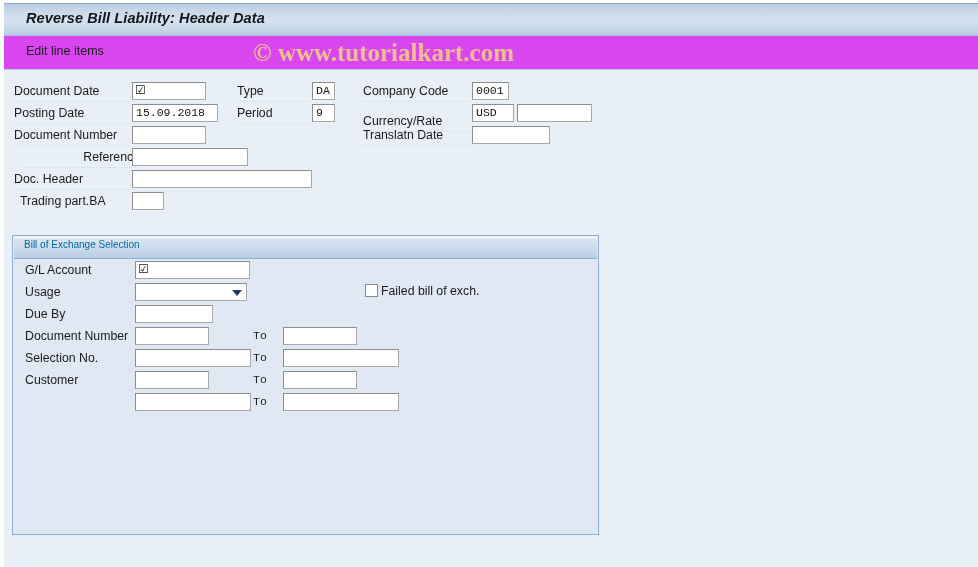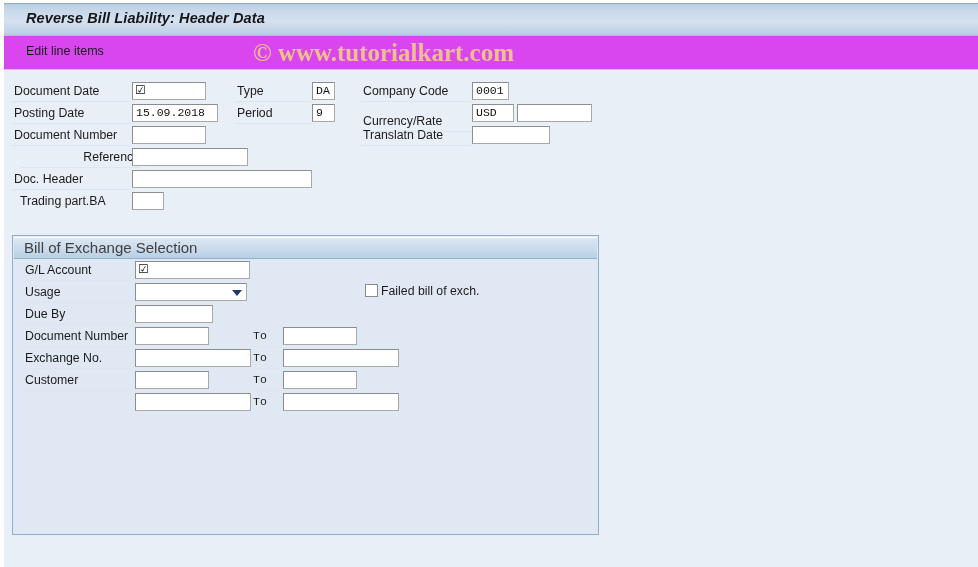--- a/index.html
+++ b/index.html
@@ -179,22 +179,22 @@
     width: 583px;
     height: 20px;
     background: linear-gradient(to bottom, #dce7f2 0%, #cbdced 50%, #b9cfe4 100%);
     border-bottom: 1px solid #8fafd0;
     border-top: 1px solid #ffffff;
   }
   .groupbox .gb-title {
     position: absolute;
     left: 11px;
     top: 3px;
-    font-size: 15px;
-    color: #404040;
+    font-size: 10px;
+    color: #0369a1;
     white-space: nowrap;
   }
 
   
   .cbox {
     position: absolute;
     width: 13px;
     height: 13px;
     background: #ffffff;
     border: 1px solid #8b8b8b;
@@ -274,21 +274,21 @@
       <div class="cbox-label" style="left:368px; top:48px;">Failed bill of exch.</div>
 
       <div class="lbl" style="left:10px; top:68px; width:110px;">Due By</div>
       <div class="fld" style="left:122px; top:69px; width:78px;"></div>
 
       <div class="lbl" style="left:10px; top:90px; width:110px;">Document Number</div>
       <div class="fld" style="left:122px; top:91px; width:74px;"></div>
       <div class="tolbl" style="left:238px; top:90px; width:30px;">To</div>
       <div class="fld" style="left:270px; top:91px; width:74px;"></div>
 
-      <div class="lbl" style="left:10px; top:112px; width:110px;">Exchange No.</div>
+      <div class="lbl" style="left:10px; top:112px; width:110px;">Selection No.</div>
       <div class="fld" style="left:122px; top:113px; width:116px;"></div>
       <div class="tolbl" style="left:238px; top:112px; width:30px;">To</div>
       <div class="fld" style="left:270px; top:113px; width:116px;"></div>
 
       <div class="lbl" style="left:10px; top:134px; width:110px;">Customer</div>
       <div class="fld" style="left:122px; top:135px; width:74px;"></div>
       <div class="tolbl" style="left:238px; top:134px; width:30px;">To</div>
       <div class="fld" style="left:270px; top:135px; width:74px;"></div>
 
       <div class="fld" style="left:122px; top:157px; width:116px;"></div>

